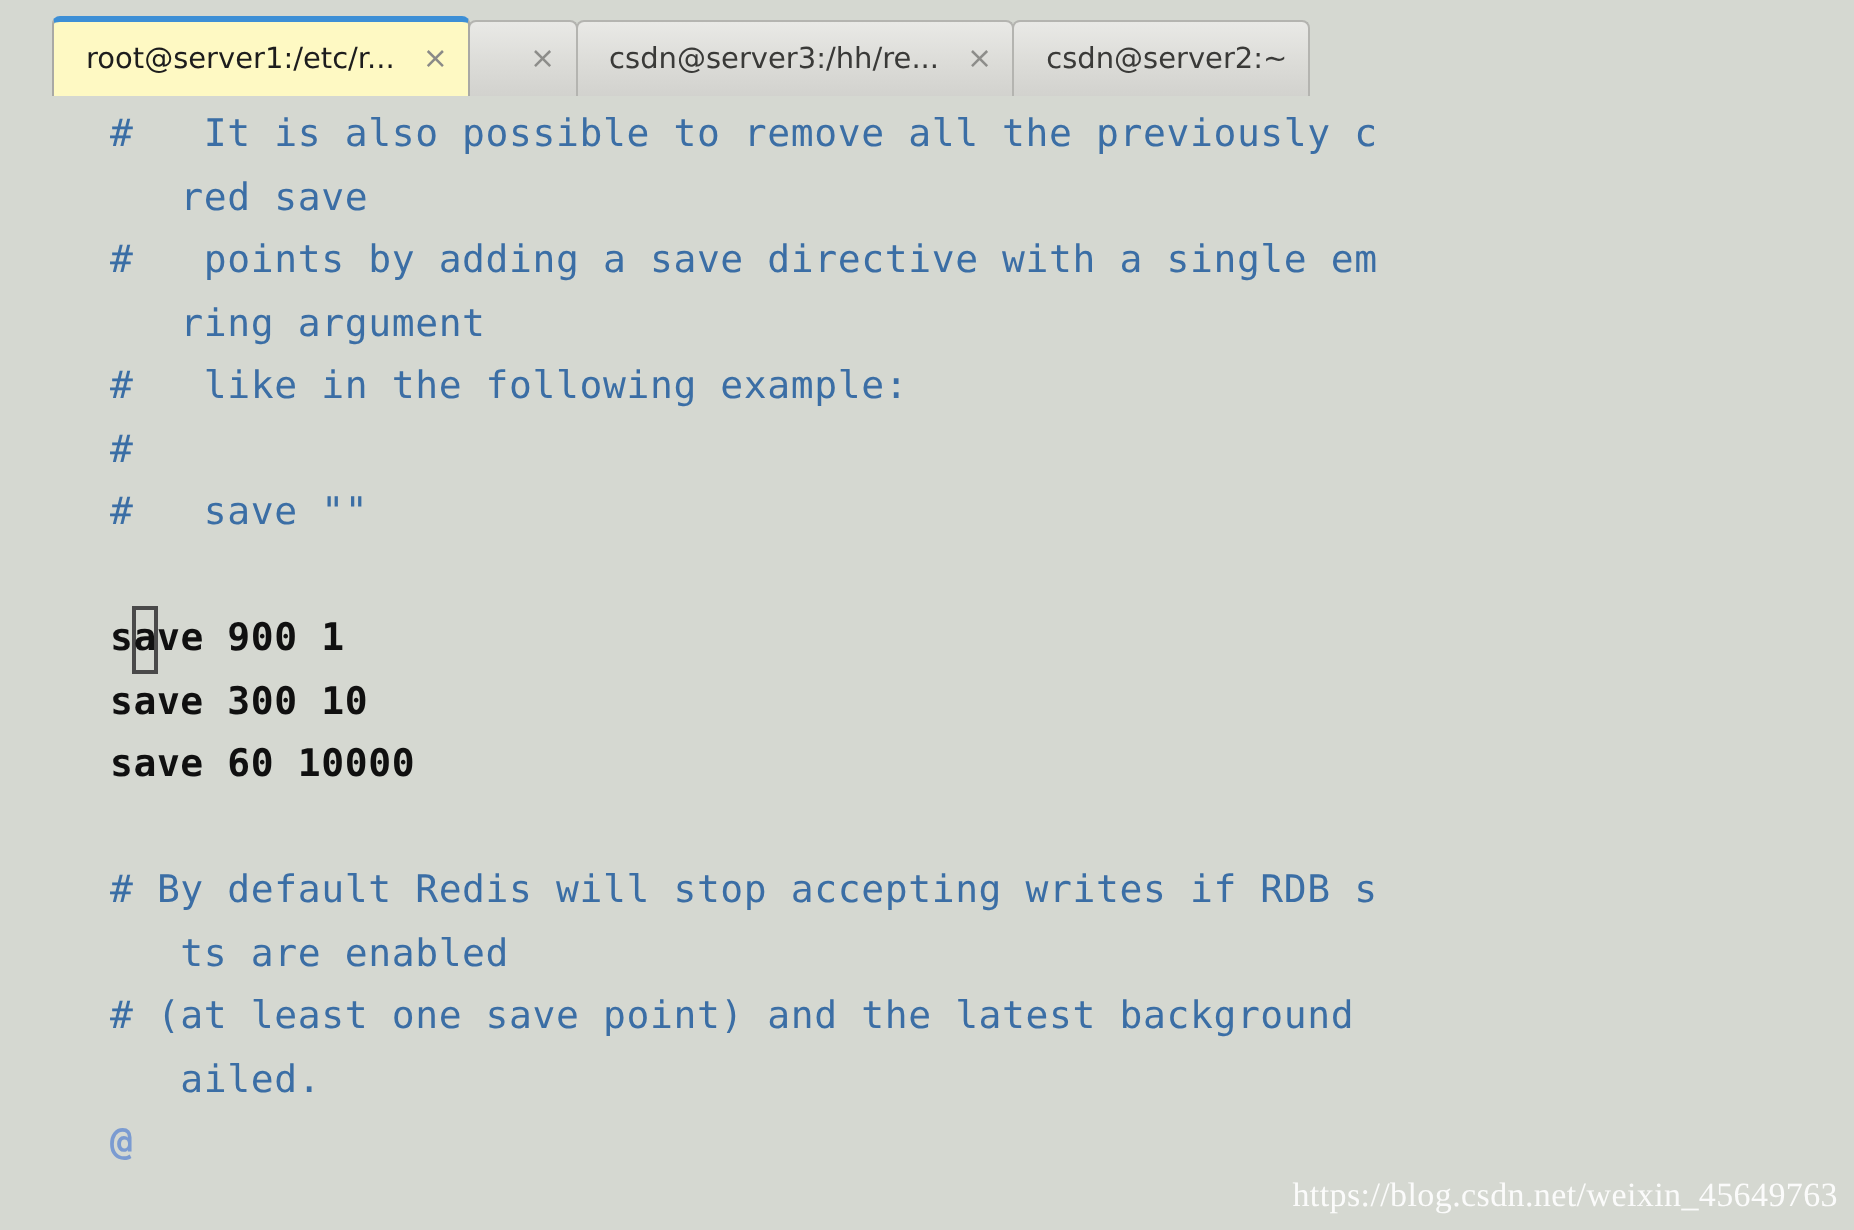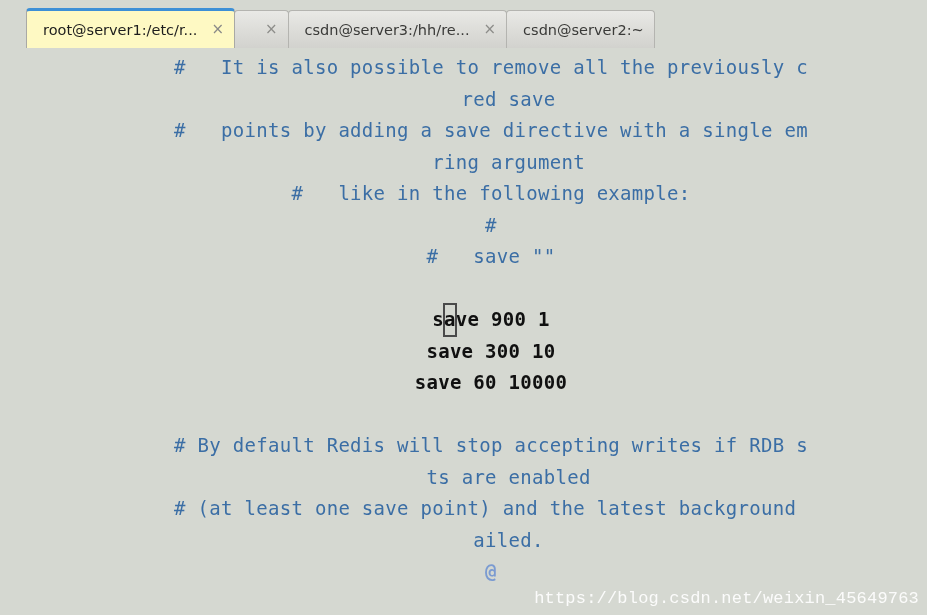--- a/index.html
+++ b/index.html
@@ -91,21 +91,20 @@
     padding: 4px 0 0 0;
     overflow: hidden;
   }
   .screen {
     font-family: "DejaVu Sans Mono", monospace;
     font-size: 19px;
     line-height: 31.5px;
     letter-spacing: 0.3px;
     white-space: pre;
     padding-left: 8px;
-    text-align: center;
   }
   .row { height: 31.5px; white-space: pre; }
   .lnum {
     color: #c8781e;
     font-weight: bold;
   }
   .cmt { color: #3b6ea5; }
   .code { color: #101010; font-weight: bold; }
   .eob { color: #7b9bd1; font-weight: bold; }
 
@@ -136,21 +135,21 @@
     font-family: "DejaVu Sans Mono", monospace;
     font-size: 20px;
     font-weight: bold;
     color: #0b0b0b;
     z-index: 3;
   }
   .watermark {
     position: absolute;
     right: 8px;
     bottom: 7px;
-    font-family: Liberation Mono, monospace;
+    font-family: Liberation Serif, serif;
     font-size: 17px;
     color: #ffffff;
     opacity: 0.92;
     letter-spacing: 0.2px;
     z-index: 2;
     pointer-events: none;
     white-space: nowrap;
     margin-left: 35px;
   }
 </style>

